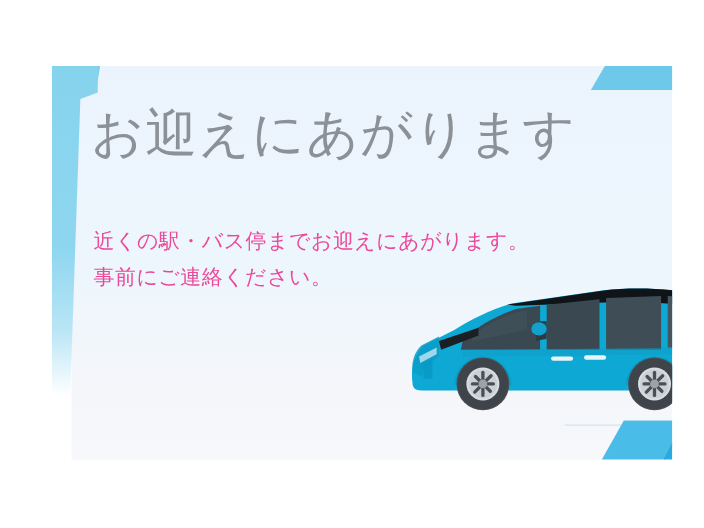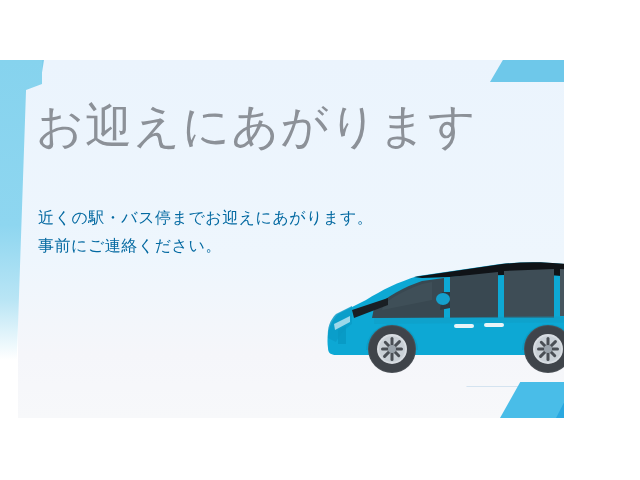--- a/index.html
+++ b/index.html
@@ -6,21 +6,22 @@
     margin: 0;
     padding: 0;
     background: #ffffff;
   }
   #stage {
     position: relative;
     width: 564px;
     height: 480px;
     overflow: hidden;
     background: #ffffff;
-    font-family: Liberation Serif, serif;
+    font-family: Liberation Mono, monospace;
+    margin-left: 47px;
   }
 
   
   .panel {
     position: absolute;
     left: 18px;
     top: 60px;
     width: 604px;
     height: 358px;
     background: linear-gradient(180deg, #ebf4fd 0%, #eef6fd 55%, #f5f6fa 82%, #f7f8fa 100%);
@@ -123,23 +124,23 @@
     font-size: 47px;
     line-height: 1.12;
     color: #8c9198;
     letter-spacing: 1px;
     white-space: nowrap;
   }
   .body-copy {
     position: absolute;
     left: 38px;
     top: 204px;
-    font-size: 16px;
+    font-size: 19px;
     line-height: 1.75;
-    color: #0369a1;
+    color: #ec4899;
     letter-spacing: .5px;
     white-space: pre-line;
   }
 
   
   .car {
     position: absolute;
     left: 322px;
     top: 252px;
     width: 290px;

